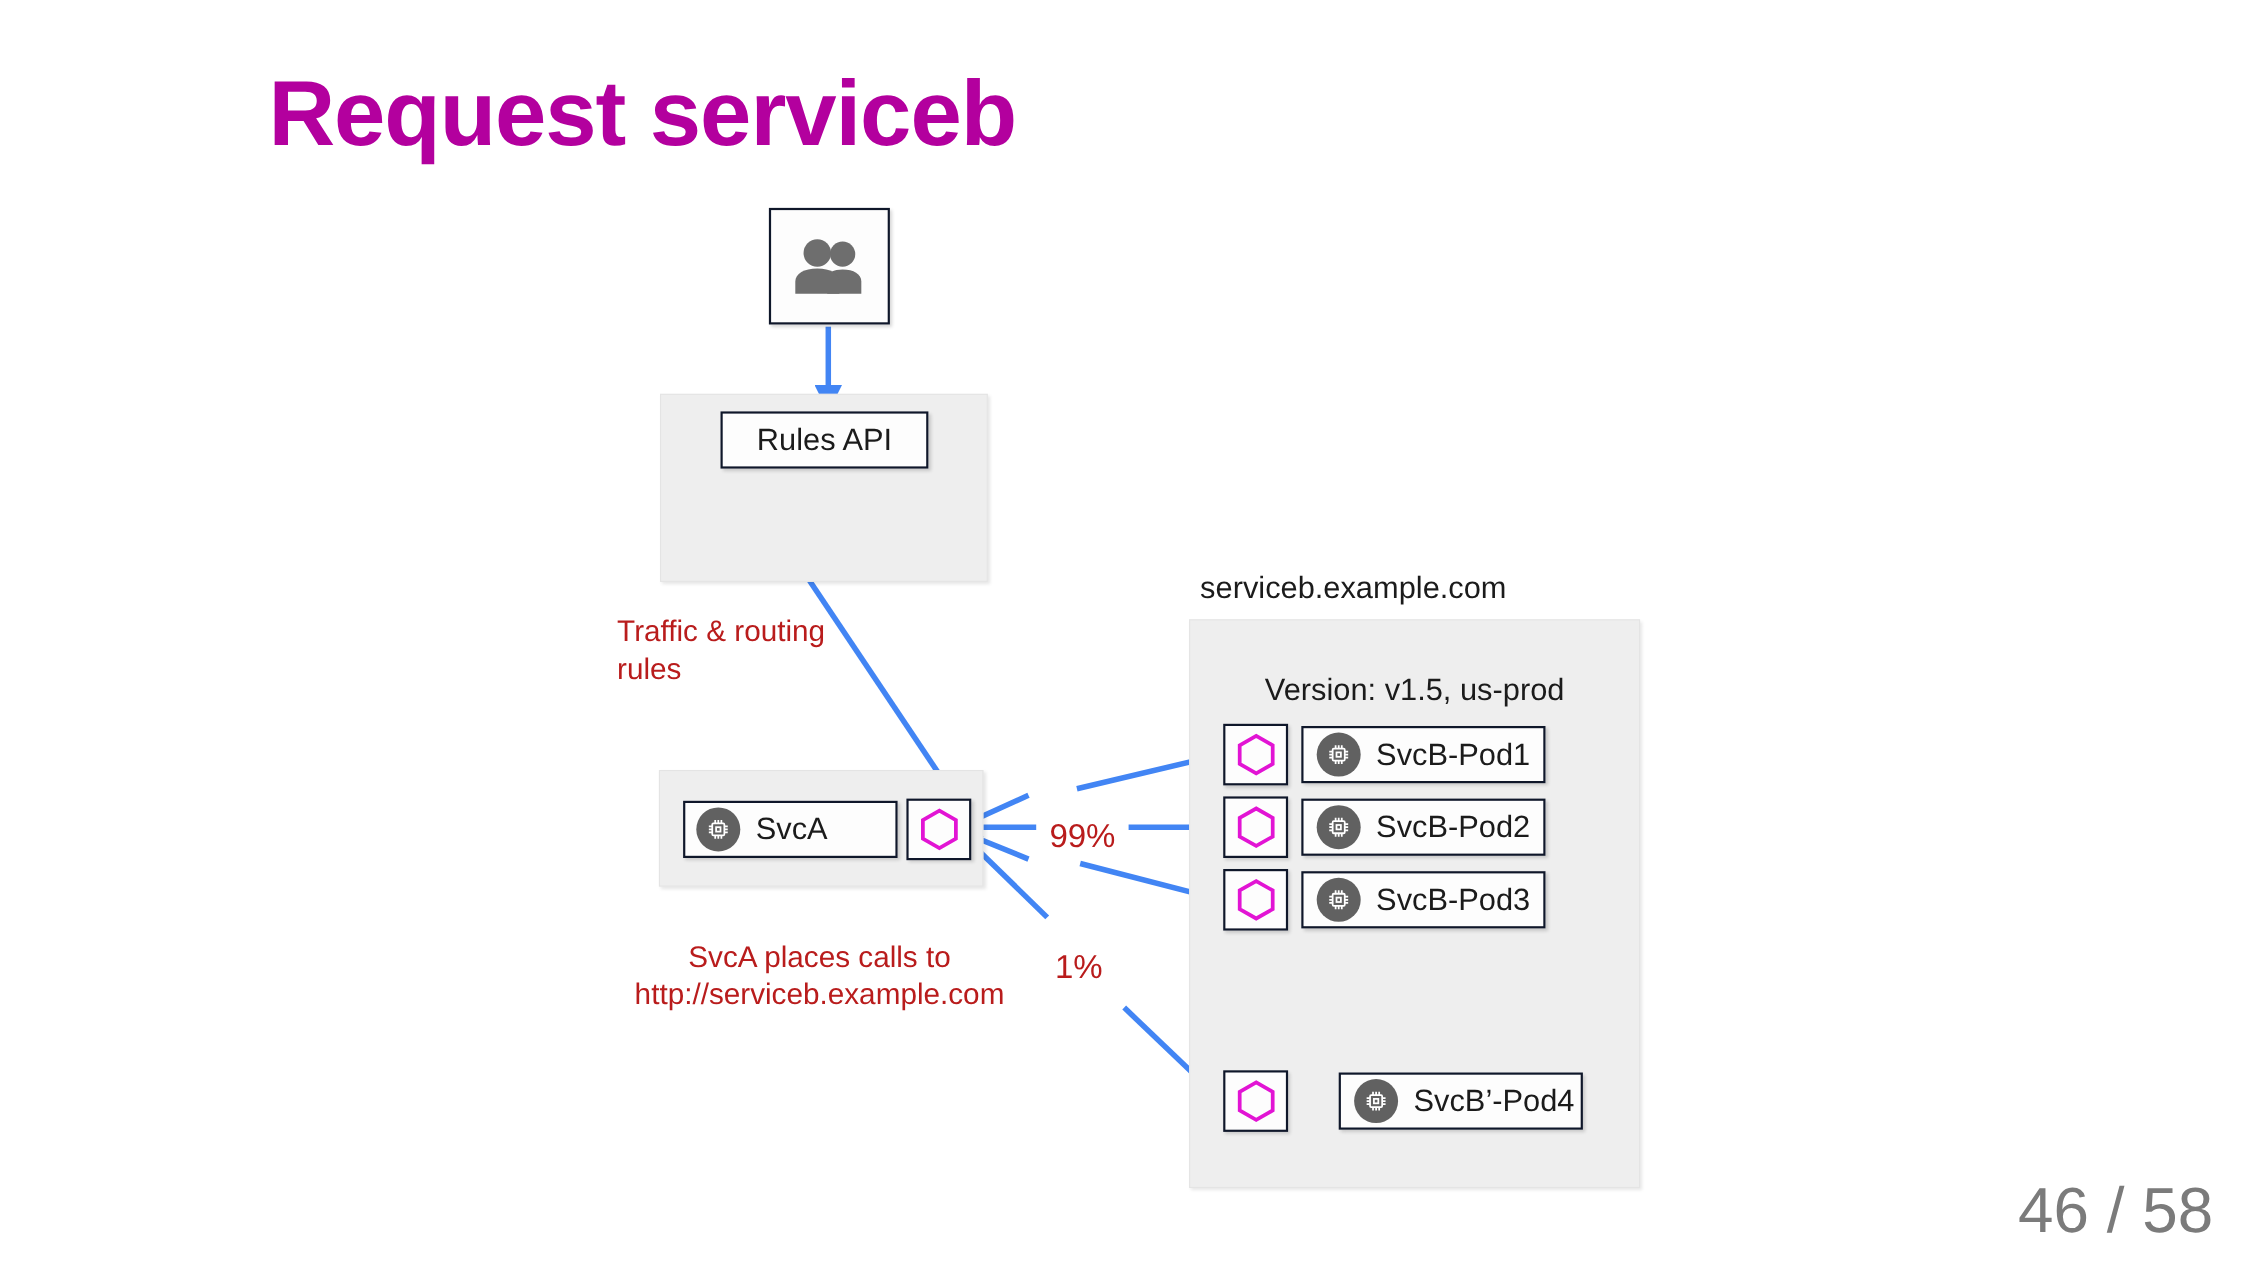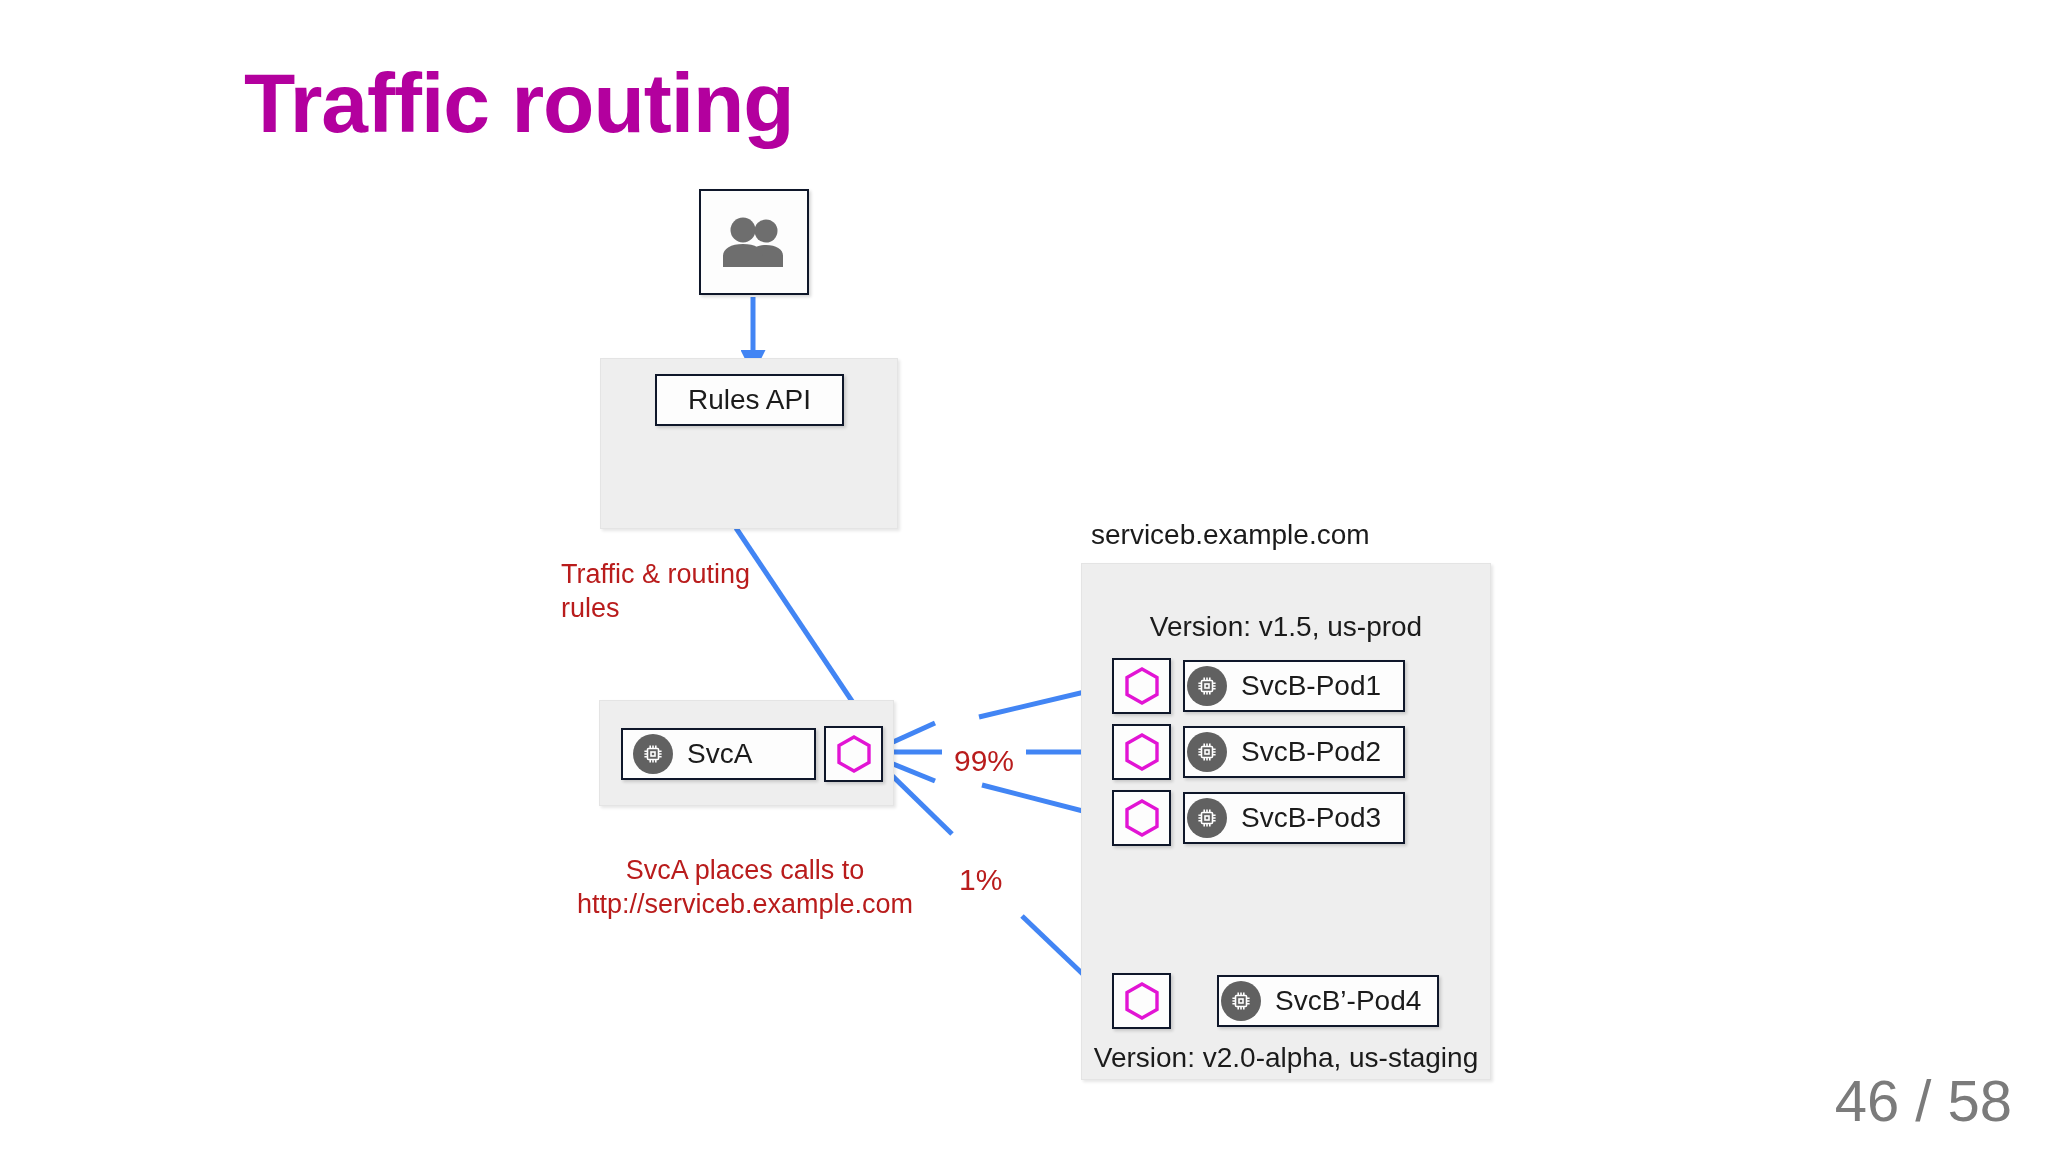--- a/index.html
+++ b/index.html
@@ -155,21 +155,21 @@
     width: 410px;
   }
 
   .pod-proxy-box {
     width: 59px;
     height: 56px;
     justify-content: center;
   }
   .pod-box {
     height: 52px;
-    padding-left: 2px;
+    padding-left: 12px;
   }
 
   
   .pct-label {
     position: absolute;
     font-size: 30px;
     color: #b91c1c;
     white-space: nowrap;
   }
   #pct-99 { left: 954px; top: 744px; }
@@ -211,21 +211,21 @@
     width: 2048px;
     height: 1154px;
     pointer-events: none;
   }
 </style>
 </head>
 <body>
 
 <div id="slide">
 
-  <div id="slide-title">Traffic routing</div>
+  <div id="slide-title">Request serviceb</div>
 
   <svg id="arrow-layer" viewBox="0 0 2048 1154" xmlns="http://www.w3.org/2000/svg">
     <defs>
       <marker id="ah" markerWidth="5" markerHeight="5" refX="3.6" refY="2.5" orient="auto" markerUnits="strokeWidth">
         <path d="M0,0 L5,2.5 L0,5 z" fill="#4285f4"></path>
       </marker>
     </defs>
 
     <line x1="753" y1="297" x2="753" y2="368" stroke="#4285f4" stroke-width="5" marker-end="url(#ah)"></line>
 
@@ -283,21 +283,20 @@
   </div>
   <div class="label-text" id="svca-note">SvcA places calls to
 http://serviceb.example.com</div>
 
   <div class="pct-label" id="pct-99">99%</div>
   <div class="pct-label" id="pct-1">1%</div>
 
   <div class="centered-text" id="serviceb-hostname">serviceb.example.com</div>
   <div class="gray-panel" id="serviceb-panel"></div>
   <div class="centered-text" id="version-prod">Version: v1.5, us-prod</div>
-  <div class="centered-text" id="version-staging">Version: v2.0-alpha, us-staging</div>
 
   <div class="white-box pod-proxy-box" style="left:1112px; top:658px;">
     <span>
       <svg width="36" height="40" viewBox="0 0 36 40">
         <polygon points="18,3 33,11.5 33,28.5 18,37 3,28.5 3,11.5" fill="none" stroke="#e214d4" stroke-width="3.4"></polygon>
       </svg>
     </span>
   </div>
   <div class="white-box pod-box" style="left:1183px; top:660px; width:222px;">
     <span class="chip-icon">

